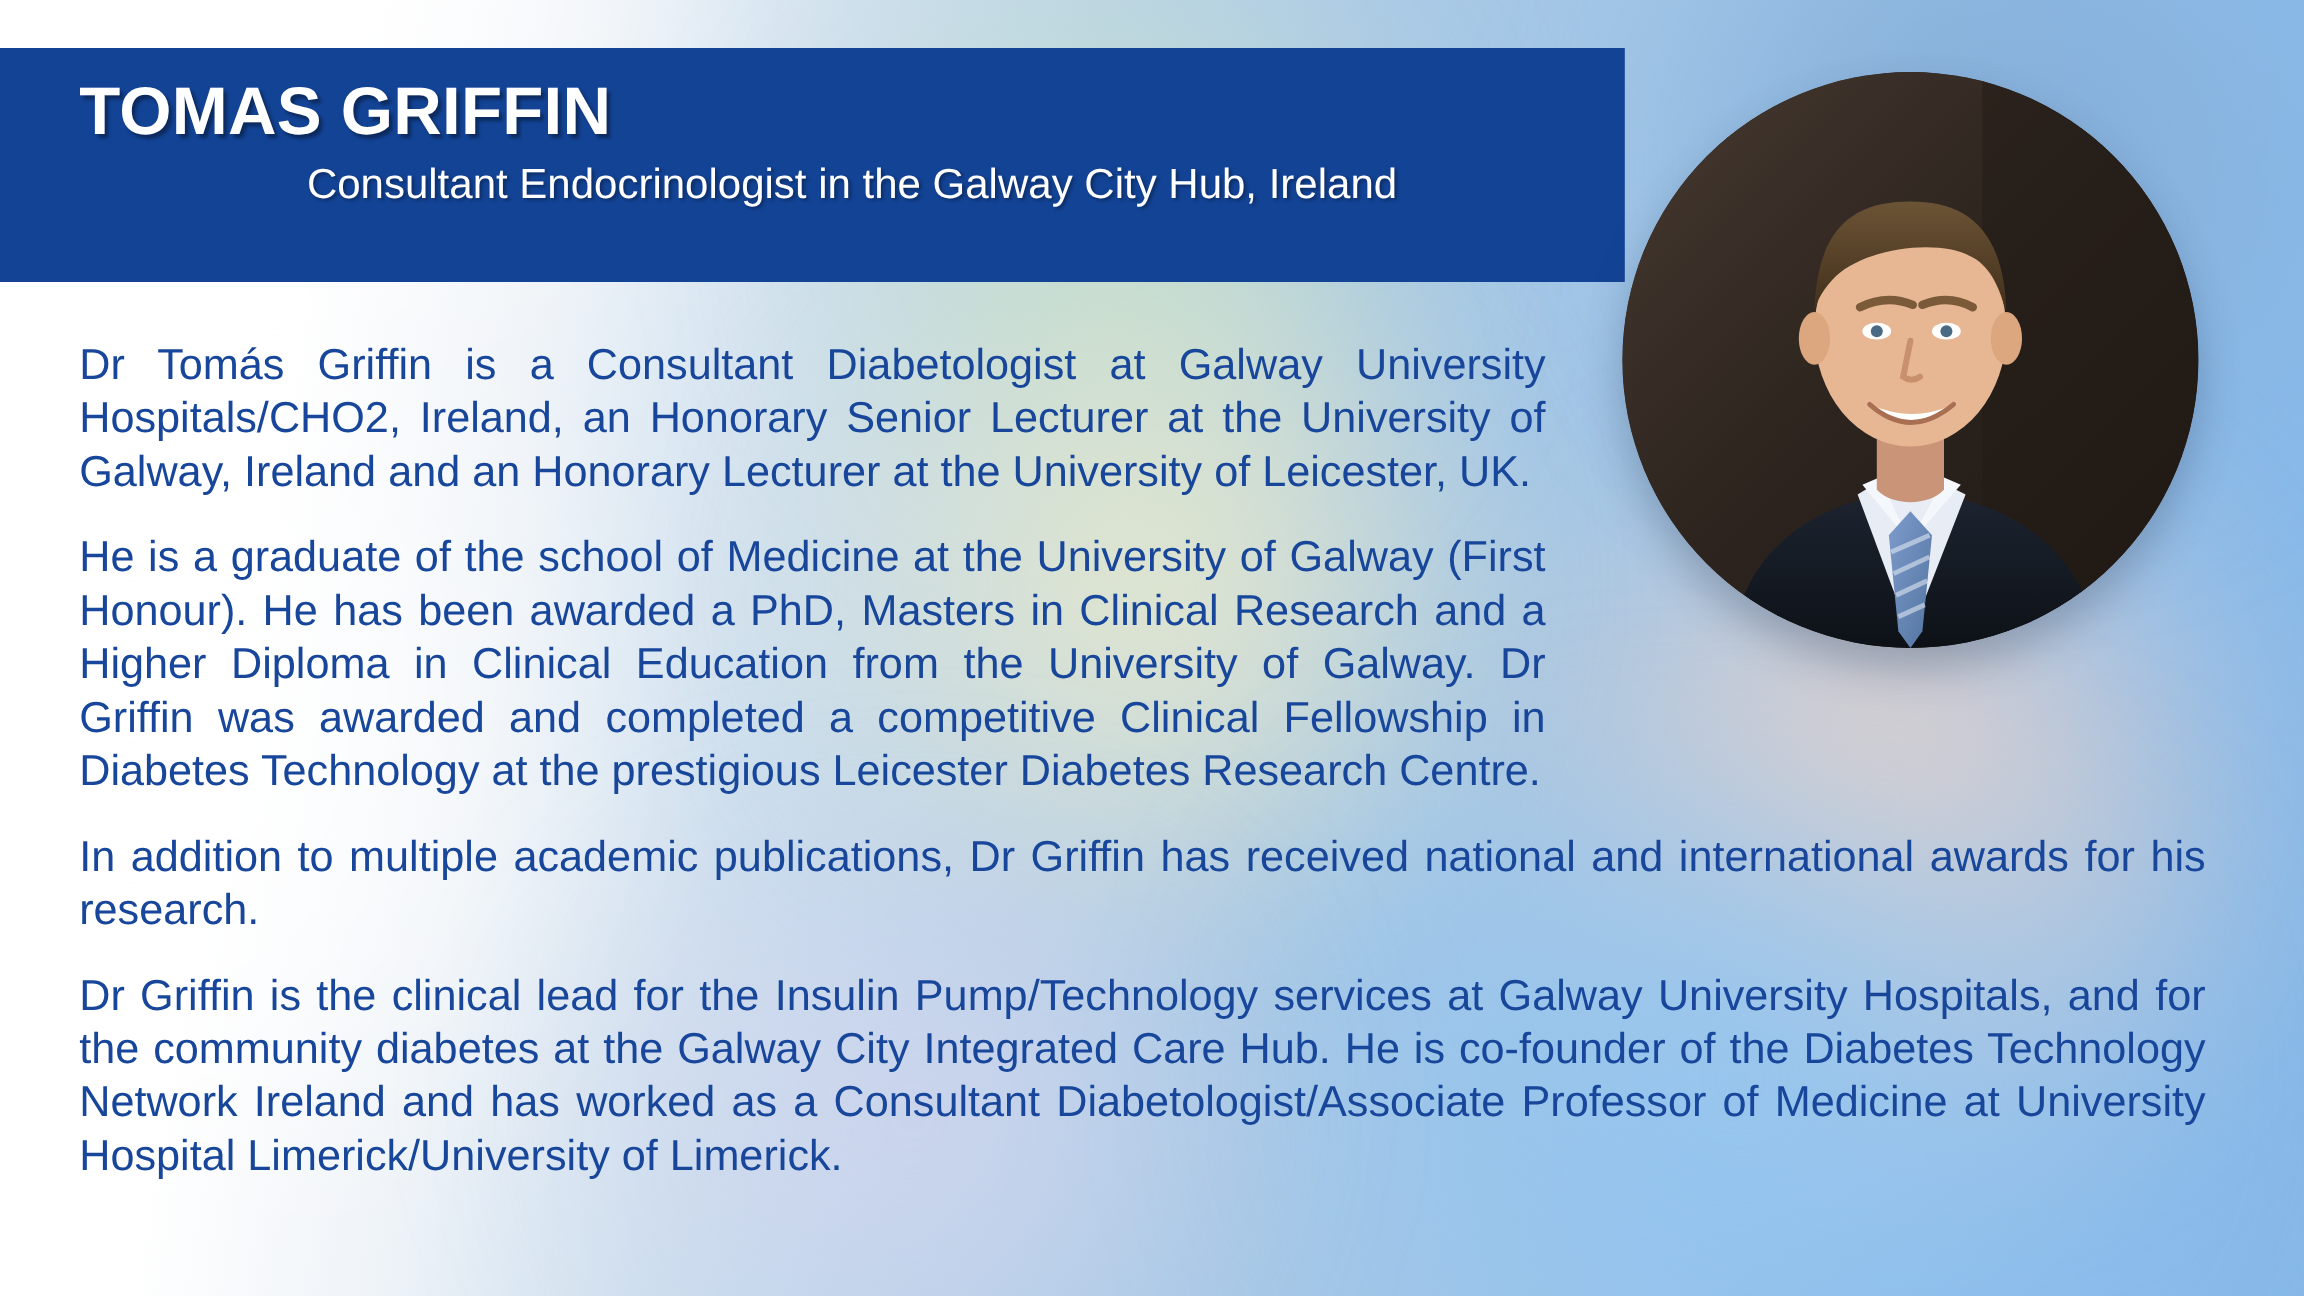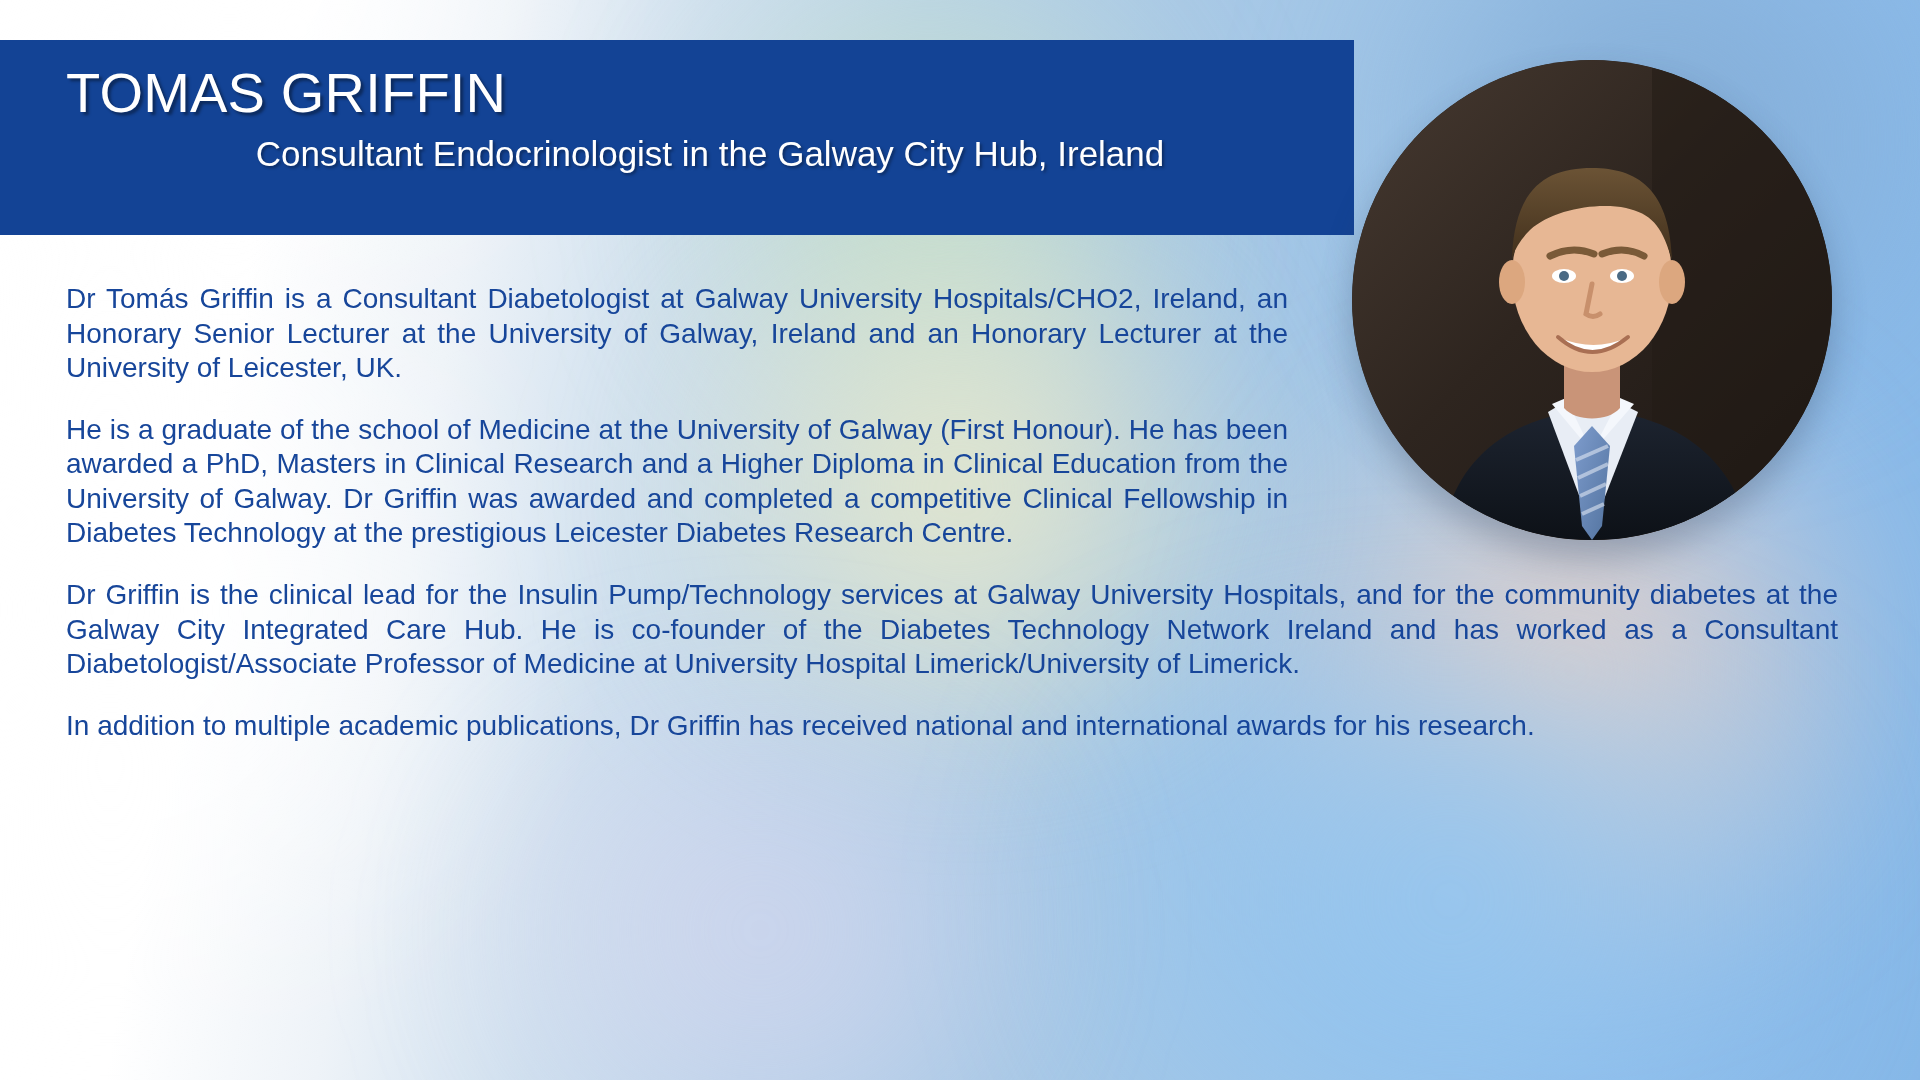--- a/index.html
+++ b/index.html
@@ -83,21 +83,21 @@
     background: #134395;
     z-index: 3;
   }
   .banner-inner {
     padding: 22px 0 0 66px;
   }
   .banner-title {
     margin: 0;
     color: #ffffff;
     font-size: 56px;
-    font-weight: 400;
+    font-weight: 700;
     letter-spacing: .2px;
     line-height: 1.12;
     text-shadow: 3px 3px 3px rgba(0,0,0,.38);
     white-space: nowrap;
   }
   .banner-subtitle {
     margin: 8px 0 0 0;
     color: #ffffff;
     font-size: 35px;
     font-weight: 400;
@@ -127,21 +127,21 @@
   .portrait svg { display: block; width: 100%; height: 100%; }
 
   
   .body-copy {
     position: absolute;
     left: 66px;
     top: 282px;
     width: 1772px;
     z-index: 4;
     color: #17469a;
-    font-size: 28px;
+    font-size: 36px;
     line-height: 1.235;
     text-align: justify;
   }
   .body-copy p { margin: 0 0 27px 0; }
   .body-copy p:last-child { margin-bottom: 0; }
   .narrow { width: 1222px; }
   .wide   { width: 1772px; }
 </style>
 </head>
 <body>
@@ -232,17 +232,17 @@
           <path d="M 208 278 q 32 26 66 0 q -32 14 -66 0 Z" fill="#ffffff"></path>
           <path d="M 206 277 q 34 30 70 0" stroke="#a96f53" stroke-width="4" fill="none" stroke-linecap="round"></path>
         </g>
       </svg>
     </div>
   </div>
 
   <div class="body-copy">
     <p class="narrow">Dr Tomás Griffin is a Consultant Diabetologist at Galway University Hospitals/CHO2, Ireland, an Honorary Senior Lecturer at the University of Galway, Ireland and an Honorary Lecturer at the University of Leicester, UK.</p>
     <p class="narrow">He is a graduate of the school of Medicine at the University of Galway (First Honour). He has been awarded a PhD, Masters in Clinical Research and a Higher Diploma in Clinical Education from the University of Galway. Dr Griffin was awarded and completed a competitive Clinical Fellowship in Diabetes Technology at the prestigious Leicester Diabetes Research Centre.</p>
+    <p class="wide">In addition to multiple academic publications, Dr Griffin has received national and international awards for his research.</p>
     <p class="wide">Dr Griffin is the clinical lead for the Insulin Pump/Technology services at Galway University Hospitals, and for the community diabetes at the Galway City Integrated Care Hub. He is co-founder of the Diabetes Technology Network Ireland and has worked as a Consultant Diabetologist/Associate Professor of Medicine at University Hospital Limerick/University of Limerick.</p>
-    <p class="wide">In addition to multiple academic publications, Dr Griffin has received national and international awards for his research.</p>
   </div>
 
 </div>
 
 </body></html>

